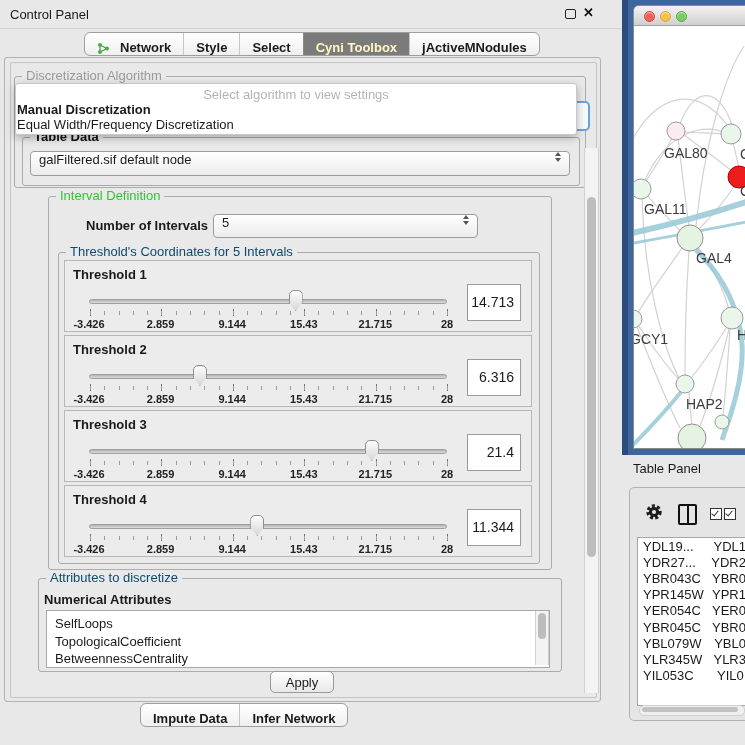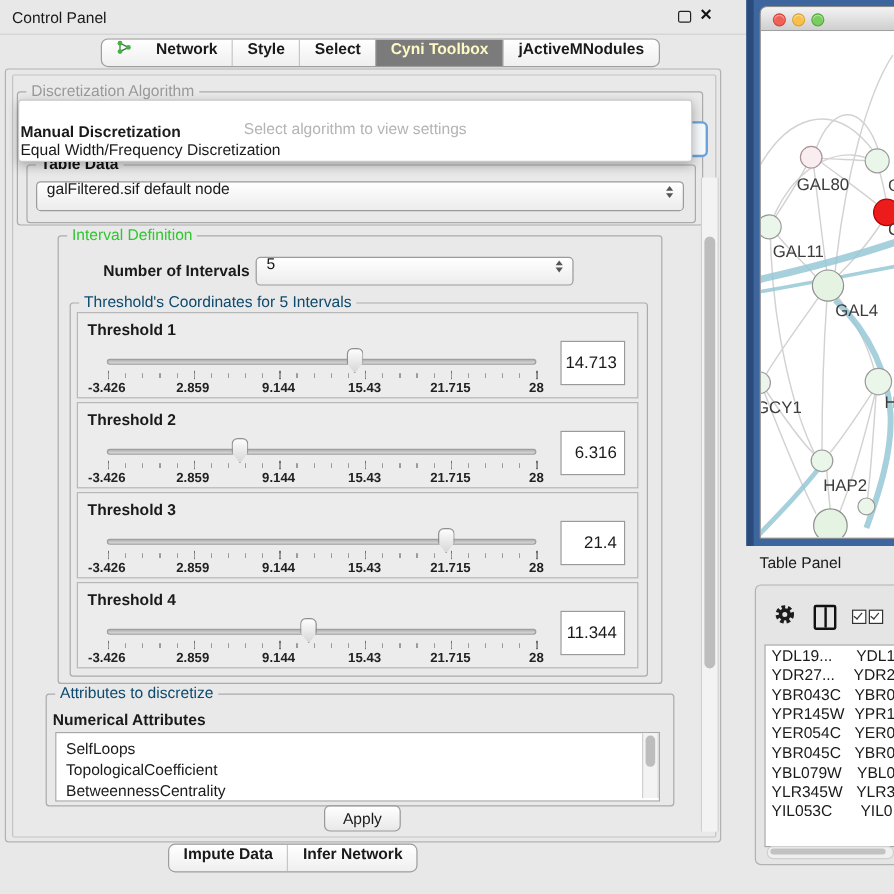--- a/index.html
+++ b/index.html
@@ -7,44 +7,44 @@
         font-family:"Liberation Sans",sans-serif;color:#1a1a1a;font-size:13px}
   .abs{position:absolute}
   
   .cp-titlebar{left:0;top:0;width:622px;height:28px;border-bottom:1px solid #d2d2d2}
   .cp-title{left:10px;top:7px;font-size:13px}
   .float-icon{left:565px;top:9px;width:9px;height:8px;border:1.5px solid #222;border-radius:2px}
   .close-icon{left:583px;top:5px;font-size:13px;font-weight:bold;color:#111}
   
   .tabstrip{display:flex;border:1px solid #9e9e9e;border-radius:6px;overflow:hidden;
             background:linear-gradient(#ffffff,#efefef);height:22px;align-items:stretch}
-  .tab{display:flex;align-items:flex-start;gap:20px;padding:0 12px;font-size:13px;font-weight:600;
+  .tab{display:flex;align-items:flex-end;gap:10px;padding:0 12px;font-size:13px;font-weight:600;
        border-left:1px solid #c6c6c6;background:transparent;white-space:nowrap}
   .tab:first-child{border-left:none}
   .tab.active{background:#7b7b7b;color:#fef9c3;border-left:1px solid #8a8a8a}
   
   .outer-border{left:4px;top:57px;width:595px;height:643px;border:1px solid #b2b2b2;border-radius:3px}
   .inner-border{left:10px;top:62px;width:585px;height:634px;border:1px solid #c3c3c3;background:#e9e9e9;border-radius:2px}
   .groupbox{border:1px solid #ababab;border-radius:3px}
   .chip{position:absolute;background:#e9e9e9;padding:0 4px;line-height:14px;font-size:13px;white-space:nowrap}
   .chip.gray{color:#9a9a9a}
   .chip.green{color:#2fc62f}
   .chip.blue{color:#0c4a6e}
   .chip.bold{font-weight:bold;color:#111}
   
   .combo{background:linear-gradient(#ffffff,#ececec);border:1px solid #9b9b9b;border-radius:4px;
-         display:flex;align-items:flex-end;padding:10px 8px;box-sizing:border-box;font-size:13px}
+         display:flex;align-items:flex-start;padding:0 8px;box-sizing:border-box;font-size:13px}
   .combo .grow{flex:1}
   .updown{display:flex;flex-direction:column;gap:2px;align-items:center}
   .au{width:0;height:0;border-left:3.5px solid transparent;border-right:3.5px solid transparent;border-bottom:4.5px solid #555}
   .ad{width:0;height:0;border-left:3.5px solid transparent;border-right:3.5px solid transparent;border-top:4.5px solid #555}
   
   .popup{left:15px;top:83px;width:560px;height:50px;background:#fff;border:1px solid #c9c9c9;border-radius:3px;
          box-shadow:0 3px 9px rgba(0,0,0,.28);z-index:30}
-  .popup .prompt{position:absolute;left:0;top:16px;width:100%;text-align:center;color:#b4b4b4}
+  .popup .prompt{position:absolute;left:0;top:3px;width:100%;text-align:center;color:#b4b4b4}
   .popup .opt1{position:absolute;left:1px;top:18px;font-weight:bold}
   .popup .opt2{position:absolute;left:1px;top:33px}
   .focus-frag{left:566px;top:101px;width:20px;height:26px;border:2px solid #6aa3da;border-radius:5px;
               background:#f5f9fc;z-index:5}
   
   .threshold-panel{position:absolute;left:64px;width:466px;height:70px;background:#ececec;border:1px solid #b7b7b7}
   .t-label{position:absolute;left:8px;top:6px;font-weight:bold;font-size:13px}
   .slider{position:absolute;left:24px;top:26px;width:358px;height:42px}
   .track{position:absolute;left:0;top:12px;width:100%;height:5px;background:linear-gradient(#b2b2b2,#dcdcdc);
          border:1px solid #9f9f9f;border-radius:4px;box-sizing:border-box}

